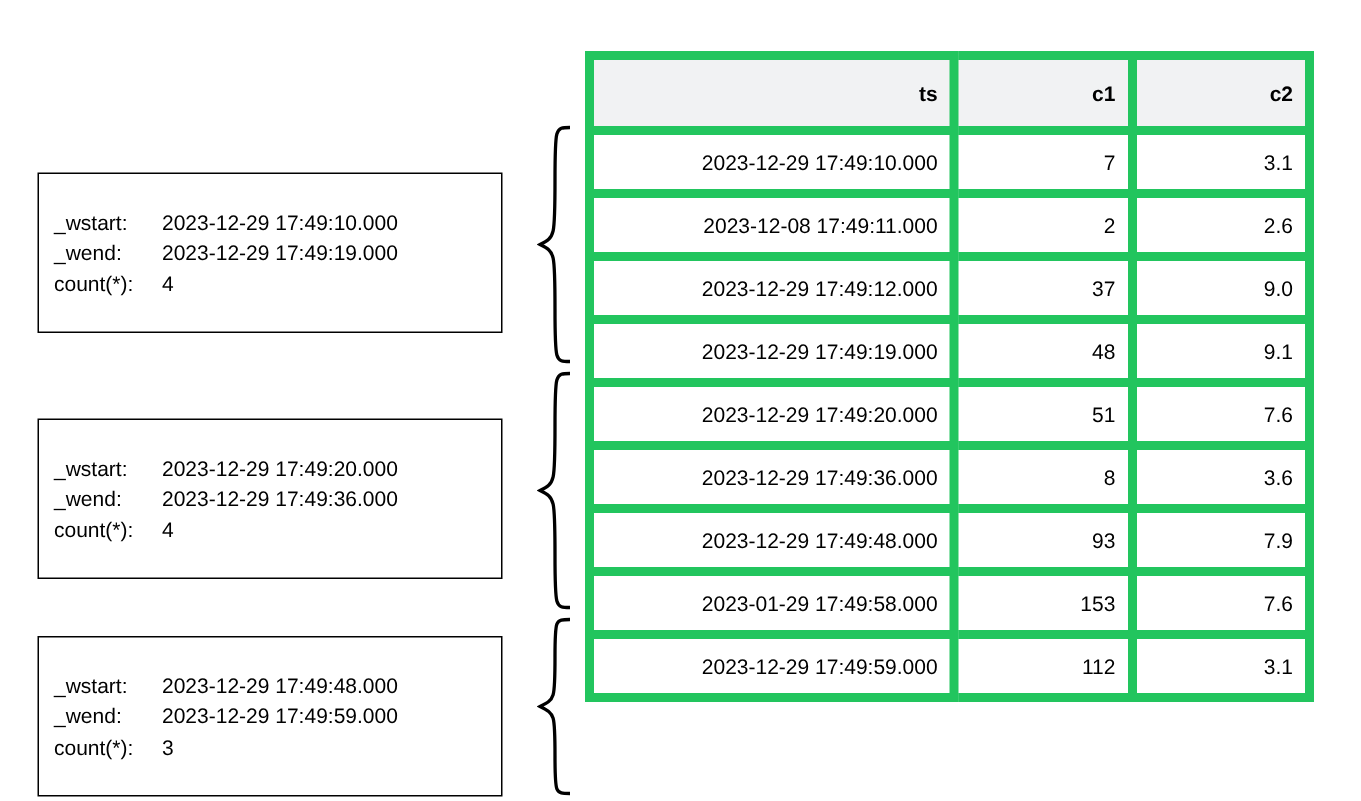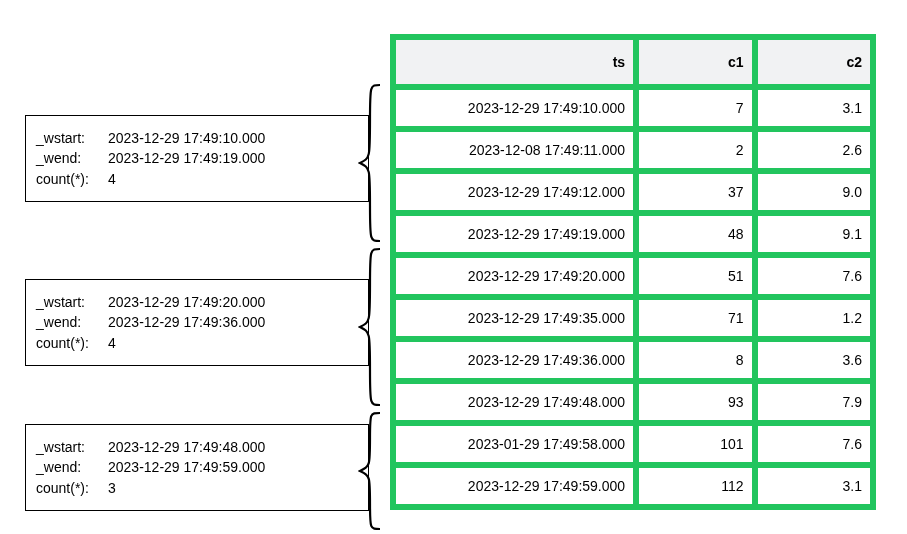--- a/index.html
+++ b/index.html
@@ -15,24 +15,24 @@
     position: relative;
   }
   .container {
     position: absolute;
     inset: 0;
   }
   
   .summary-box {
     position: absolute;
     border: 1px solid #000;
-    padding: 12px 10px;
+    padding: 22px 10px;
     font-size: 14px;
     line-height: 1.45;
-    width: 344px;
+    width: 310px;
     background: #fff;
   }
   .summary-row { display: flex; }
   .summary-key { width: 72px; }
   .summary-val { flex: 1; }
   
   .brace {
     position: absolute;
     width: 24px;
   }
@@ -156,37 +156,32 @@
         <td class="ts">2023-12-29 17:49:19.000</td>
         <td class="c1">48</td>
         <td class="c2">9.1</td>
       </tr>
       <tr>
         <td class="ts">2023-12-29 17:49:20.000</td>
         <td class="c1">51</td>
         <td class="c2">7.6</td>
       </tr>
       <tr>
-        <td class="ts">2023-12-29 17:49:35.000</td>
-        <td class="c1">71</td>
-        <td class="c2">1.2</td>
-      </tr>
-      <tr>
         <td class="ts">2023-12-29 17:49:36.000</td>
         <td class="c1">8</td>
         <td class="c2">3.6</td>
       </tr>
       <tr>
         <td class="ts">2023-12-29 17:49:48.000</td>
         <td class="c1">93</td>
         <td class="c2">7.9</td>
       </tr>
       <tr>
         <td class="ts">2023-01-29 17:49:58.000</td>
-        <td class="c1">101</td>
+        <td class="c1">153</td>
         <td class="c2">7.6</td>
       </tr>
       <tr>
         <td class="ts">2023-12-29 17:49:59.000</td>
         <td class="c1">112</td>
         <td class="c2">3.1</td>
       </tr>
     </tbody>
   </table>
 

